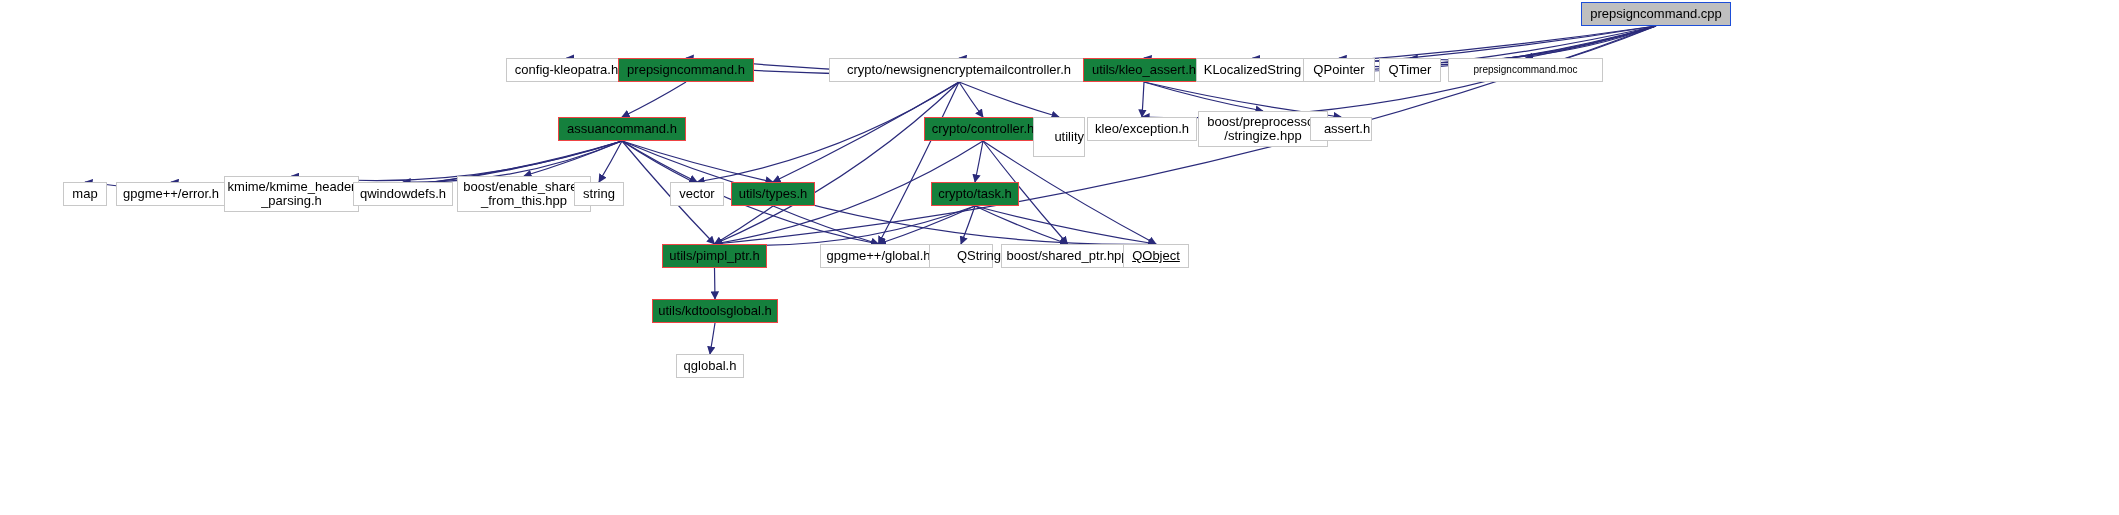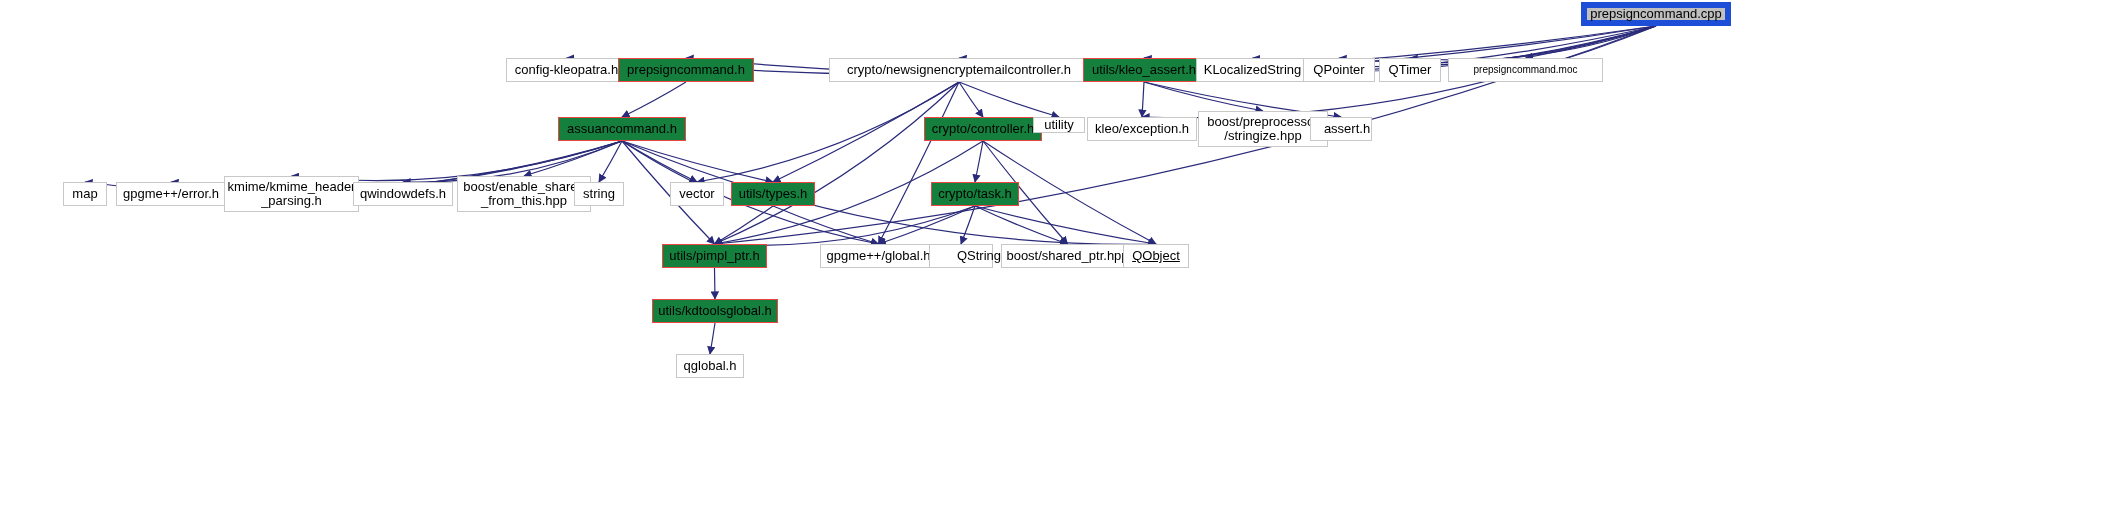--- a/index.html
+++ b/index.html
@@ -4,21 +4,21 @@
 <style>
   html,body{margin:0;padding:0;background:#ffffff;}
   body{font-family:"Liberation Sans",sans-serif;}
   #graph-root{position:relative;width:2119px;height:515px;background:#ffffff;overflow:hidden;}
   svg.edges{position:absolute;left:0;top:0;width:2119px;height:515px;}
   .node{position:absolute;box-sizing:border-box;display:flex;align-items:center;justify-content:center;
         text-align:center;line-height:1.05;white-space:pre;}
   .node .lbl{display:block;}
   .n-plain{background:#ffffff;border:1px solid #c8c8c8;color:#000;}
   .n-strong{background:#15803d;border:1px solid #ef4444;color:#000;text-align:right;}
-  .n-root{background:#bfbfbf;border:6px solid #1d4ed8;color:#000;}
+  .n-root{background:#bfbfbf;border:1px solid #1d4ed8;color:#000;}
 </style>
 </head>
 <body>
 
 <div id="graph-root">
   <svg class="edges" id="edge-layer" viewBox="0 0 2119 515" xmlns="http://www.w3.org/2000/svg">
       <defs>
         <marker id="arrow" viewBox="0 0 10 10" refX="9" refY="5" markerWidth="7" markerHeight="7" orient="auto-start-reverse">
           <path d="M 0 0 L 10 5 L 0 10 z" fill="#2a2a7a"></path>
         </marker>
@@ -73,21 +73,21 @@
       <div class="node n-plain" style="left: 506px; top: 58px; width: 121px; height: 24px; font-size: 13px;"><span class="lbl">config-kleopatra.h</span></div>
       <div class="node n-strong" style="left: 618px; top: 58px; width: 136px; height: 24px; font-size: 13px;"><span class="lbl">prepsigncommand.h</span></div>
       <div class="node n-plain" style="left: 829px; top: 58px; width: 260px; height: 24px; font-size: 13px;"><span class="lbl">crypto/newsignencryptemailcontroller.h</span></div>
       <div class="node n-strong" style="left: 1083px; top: 58px; width: 122px; height: 24px; font-size: 13px;"><span class="lbl">utils/kleo_assert.h</span></div>
       <div class="node n-plain" style="left: 1196px; top: 58px; width: 113px; height: 24px; font-size: 13px;"><span class="lbl">KLocalizedString</span></div>
       <div class="node n-plain" style="left: 1303px; top: 58px; width: 72px; height: 24px; font-size: 13px;"><span class="lbl">QPointer</span></div>
       <div class="node n-plain" style="left: 1379px; top: 58px; width: 62px; height: 24px; font-size: 13px;"><span class="lbl">QTimer</span></div>
       <div class="node n-plain" style="left: 1448px; top: 58px; width: 155px; height: 24px; font-size: 10px;"><span class="lbl">prepsigncommand.moc</span></div>
       <div class="node n-strong" style="left: 558px; top: 117px; width: 128px; height: 24px; font-size: 13px;"><span class="lbl">assuancommand.h</span></div>
       <div class="node n-strong" style="left: 924px; top: 117px; width: 118px; height: 24px; font-size: 13px;"><span class="lbl">crypto/controller.h</span></div>
-      <div class="node n-plain" style="left: 1033px; top: 117px; width: 52px; height: 16px; font-size: 13px;"><span class="lbl">utility</span></div>
+      <div class="node n-plain" style="left: 1033px; top: 117px; width: 52px; height: 40px; font-size: 13px; justify-content: flex-end;"><span class="lbl">utility</span></div>
       <div class="node n-plain" style="left: 1087px; top: 117px; width: 110px; height: 24px; font-size: 13px;"><span class="lbl">kleo/exception.h</span></div>
       <div class="node n-plain" style="left: 1198px; top: 111px; width: 130px; height: 36px; font-size: 13px;"><span class="lbl">boost/preprocessor
 /stringize.hpp</span></div>
       <div class="node n-plain" style="left: 1310px; top: 117px; width: 62px; height: 24px; font-size: 13px; padding-left: 12px;"><span class="lbl">assert.h</span></div>
       <div class="node n-plain" style="left: 63px; top: 182px; width: 44px; height: 24px; font-size: 13px;"><span class="lbl">map</span></div>
       <div class="node n-plain" style="left: 116px; top: 182px; width: 110px; height: 24px; font-size: 13px;"><span class="lbl">gpgme++/error.h</span></div>
       <div class="node n-plain" style="left: 224px; top: 176px; width: 135px; height: 36px; font-size: 13px;"><span class="lbl">kmime/kmime_header
 _parsing.h</span></div>
       <div class="node n-plain" style="left: 353px; top: 182px; width: 100px; height: 24px; font-size: 13px;"><span class="lbl">qwindowdefs.h</span></div>
       <div class="node n-plain" style="left: 457px; top: 176px; width: 134px; height: 36px; font-size: 13px;"><span class="lbl">boost/enable_shared

